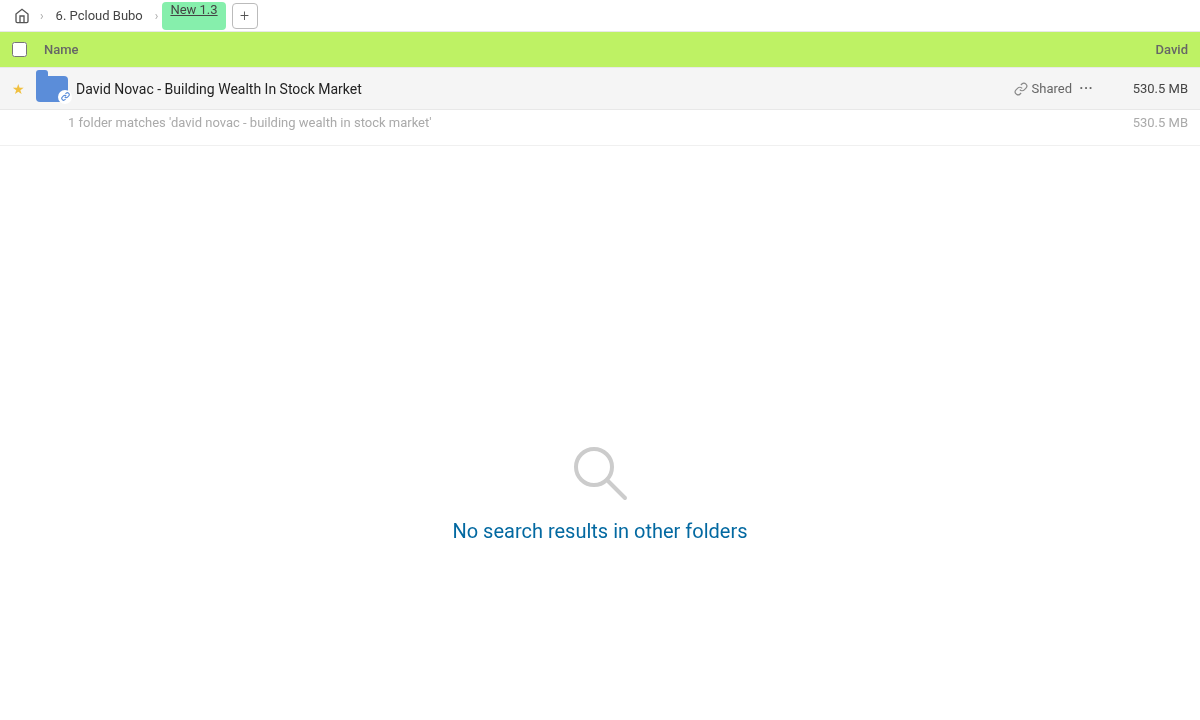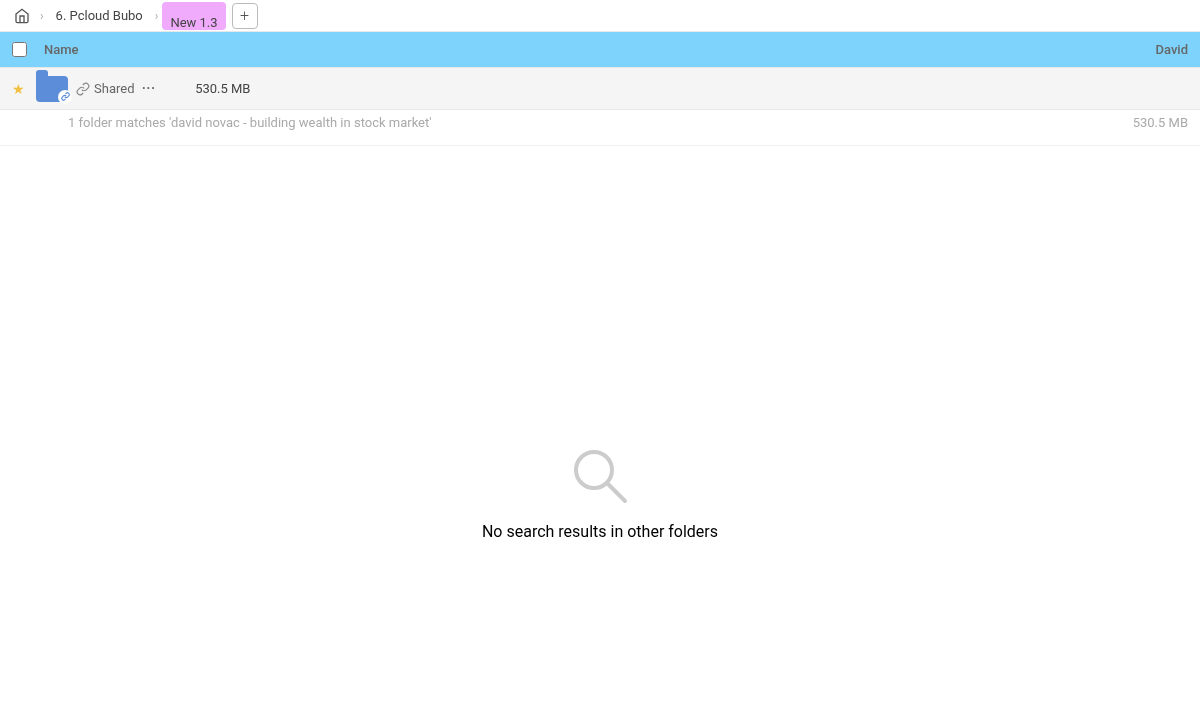--- a/index.html
+++ b/index.html
@@ -50,27 +50,28 @@
       height: 28px;
       padding: 0 8px;
       font-size: 13px;
       color: #444;
       cursor: pointer;
       border-radius: 4px;
     }
 
     .breadcrumb-current {
       display: flex;
-      align-items: flex-end;
+      align-items: flex-start;
       height: 28px;
       padding: 0 8px;
       font-size: 13px;
       color: #444;
-      background: #f0abfc;
+      background: #86efac;
       border-radius: 4px;
+      text-decoration: underline;
     }
 
     .add-button {
       display: flex;
       align-items: center;
       justify-content: center;
       width: 26px;
       height: 26px;
       border: 1.5px solid #bbb;
       border-radius: 4px;
@@ -81,21 +82,21 @@
       background: #fff;
       margin-left: 2px;
     }
 
     
     .column-header {
       display: flex;
       align-items: center;
       height: 36px;
       padding: 0 12px;
-      background: #7dd3fc;
+      background: #bef264;
       border-bottom: 1px solid #e8e8e8;
     }
 
     .col-checkbox {
       width: 32px;
       display: flex;
       align-items: center;
     }
 
     .col-name {
@@ -242,22 +243,22 @@
     }
 
     .search-icon-large {
       width: 60px;
       height: 60px;
       margin-bottom: 16px;
       position: relative;
     }
 
     .empty-text {
-      font-size: 16px;
-      color: #000000;
+      font-size: 20px;
+      color: #0369a1;
     }
 
     .content-area {
       display: flex;
       flex-direction: column;
       height: calc(720px - 32px - 36px);
     }
 
     input[type="checkbox"] {
       width: 15px;
@@ -303,20 +304,21 @@
     <div class="folder-icon-wrap">
       <div class="folder-icon"></div>
       <div class="folder-link-badge">
         <svg width="9" height="9" viewBox="0 0 24 24" fill="none" stroke="#5b8dd9" stroke-width="3">
           <path d="M10 13a5 5 0 0 0 7.54.54l3-3a5 5 0 0 0-7.07-7.07l-1.72 1.71"></path>
           <path d="M14 11a5 5 0 0 0-7.54-.54l-3 3a5 5 0 0 0 7.07 7.07l1.71-1.71"></path>
         </svg>
       </div>
     </div>
 
+    <div class="file-name">David Novac - Building Wealth In Stock Market</div>
 
     <div class="shared-badge">
       <svg width="14" height="14" viewBox="0 0 24 24" fill="none" stroke="#888" stroke-width="2">
         <path d="M10 13a5 5 0 0 0 7.54.54l3-3a5 5 0 0 0-7.07-7.07l-1.72 1.71"></path>
         <path d="M14 11a5 5 0 0 0-7.54-.54l-3 3a5 5 0 0 0 7.07 7.07l1.71-1.71"></path>
       </svg>
       <span>Shared</span>
     </div>
 
     <div class="more-button">···</div>

